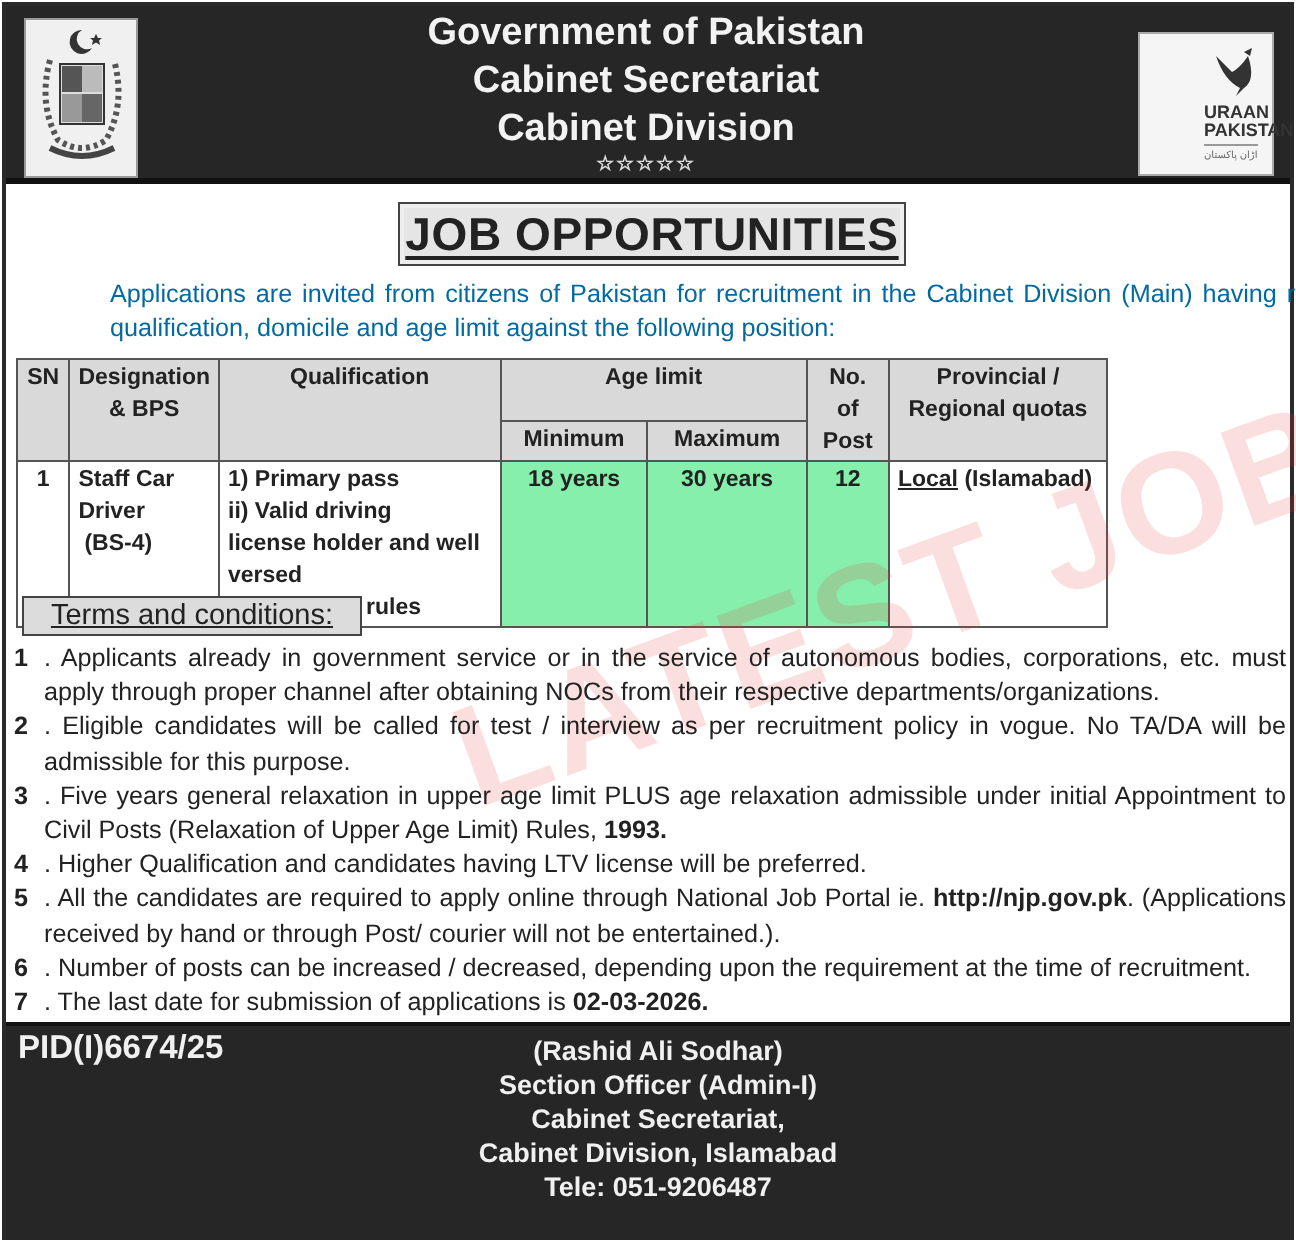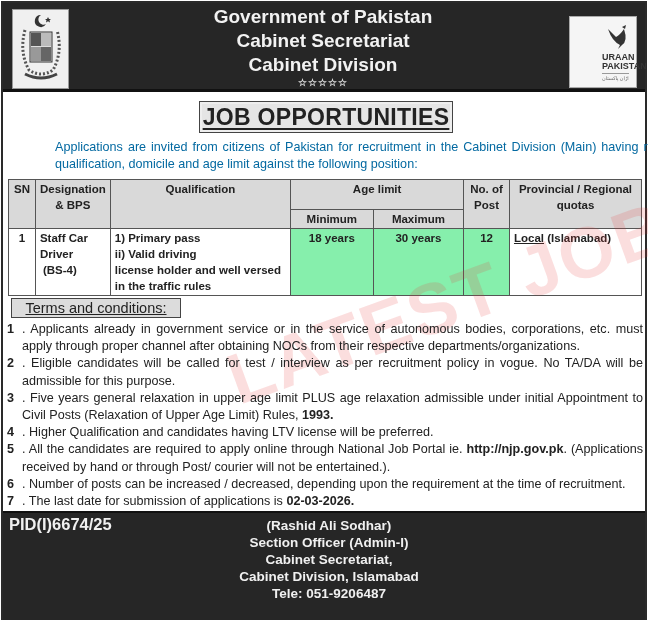--- a/index.html
+++ b/index.html
@@ -18,21 +18,21 @@
   .htitles .t { font-size: 19px; line-height: 24px; }
   .htitles .stars { font-size: 10px; line-height: 12px; letter-spacing: 1px; color: #ddd; }
 
   
   .jobbox { position: absolute; left: 196px; top: 98px; width: 254px; height: 32px; background: #e5e5e5; border: 1px solid #444; box-shadow: inset 0 0 0 2px #eee; display: flex; align-items: center; justify-content: center; }
   .jobbox span { font-size: 23px; font-weight: bold; color: #222; text-decoration: underline; text-underline-offset: 3px; letter-spacing: 0.3px; font-family: "Liberation Sans", sans-serif; }
 
   .intro { position: absolute; left: 4px; top: 136px; width: 636px; font-size: 12.6px; line-height: 17px; text-align: justify; text-align-last: left; color: #0369a1; margin-left: 48px; }
 
   
-  table.jobs { position: absolute; left: 5px; top: 176px; width: 634px; border-collapse: collapse; font-size: 11.5px; font-weight: bold; color: #222; border-radius: 17px; }
+  table.jobs { position: absolute; left: 5px; top: 176px; width: 546px; border-collapse: collapse; font-size: 11.5px; font-weight: bold; color: #222; border-radius: 17px; }
   table.jobs th, table.jobs td { border: 1px solid #555; vertical-align: top; padding: 1px 4px; line-height: 16px; }
   table.jobs th { background: #d9d9d9; text-align: center; font-weight: bold; }
   table.jobs td.gray { background: #86efac; text-align: center; }
   table.jobs td { background: #fff; }
   .u { text-decoration: underline; }
 
   
   .termsbox { position: absolute; left: 8px; top: 295px; width: 170px; height: 20px; background: #dcdcdc; border: 1px solid #444; display: flex; align-items: center; justify-content: center; }
   .termsbox span { font-size: 14.5px; font-weight: normal; text-decoration: underline; color: #222; }
   .terms { position: absolute; left: 4px; top: 318px; width: 636px; list-style: none; font-size: 12.6px; line-height: 17.2px; color: #222; }

